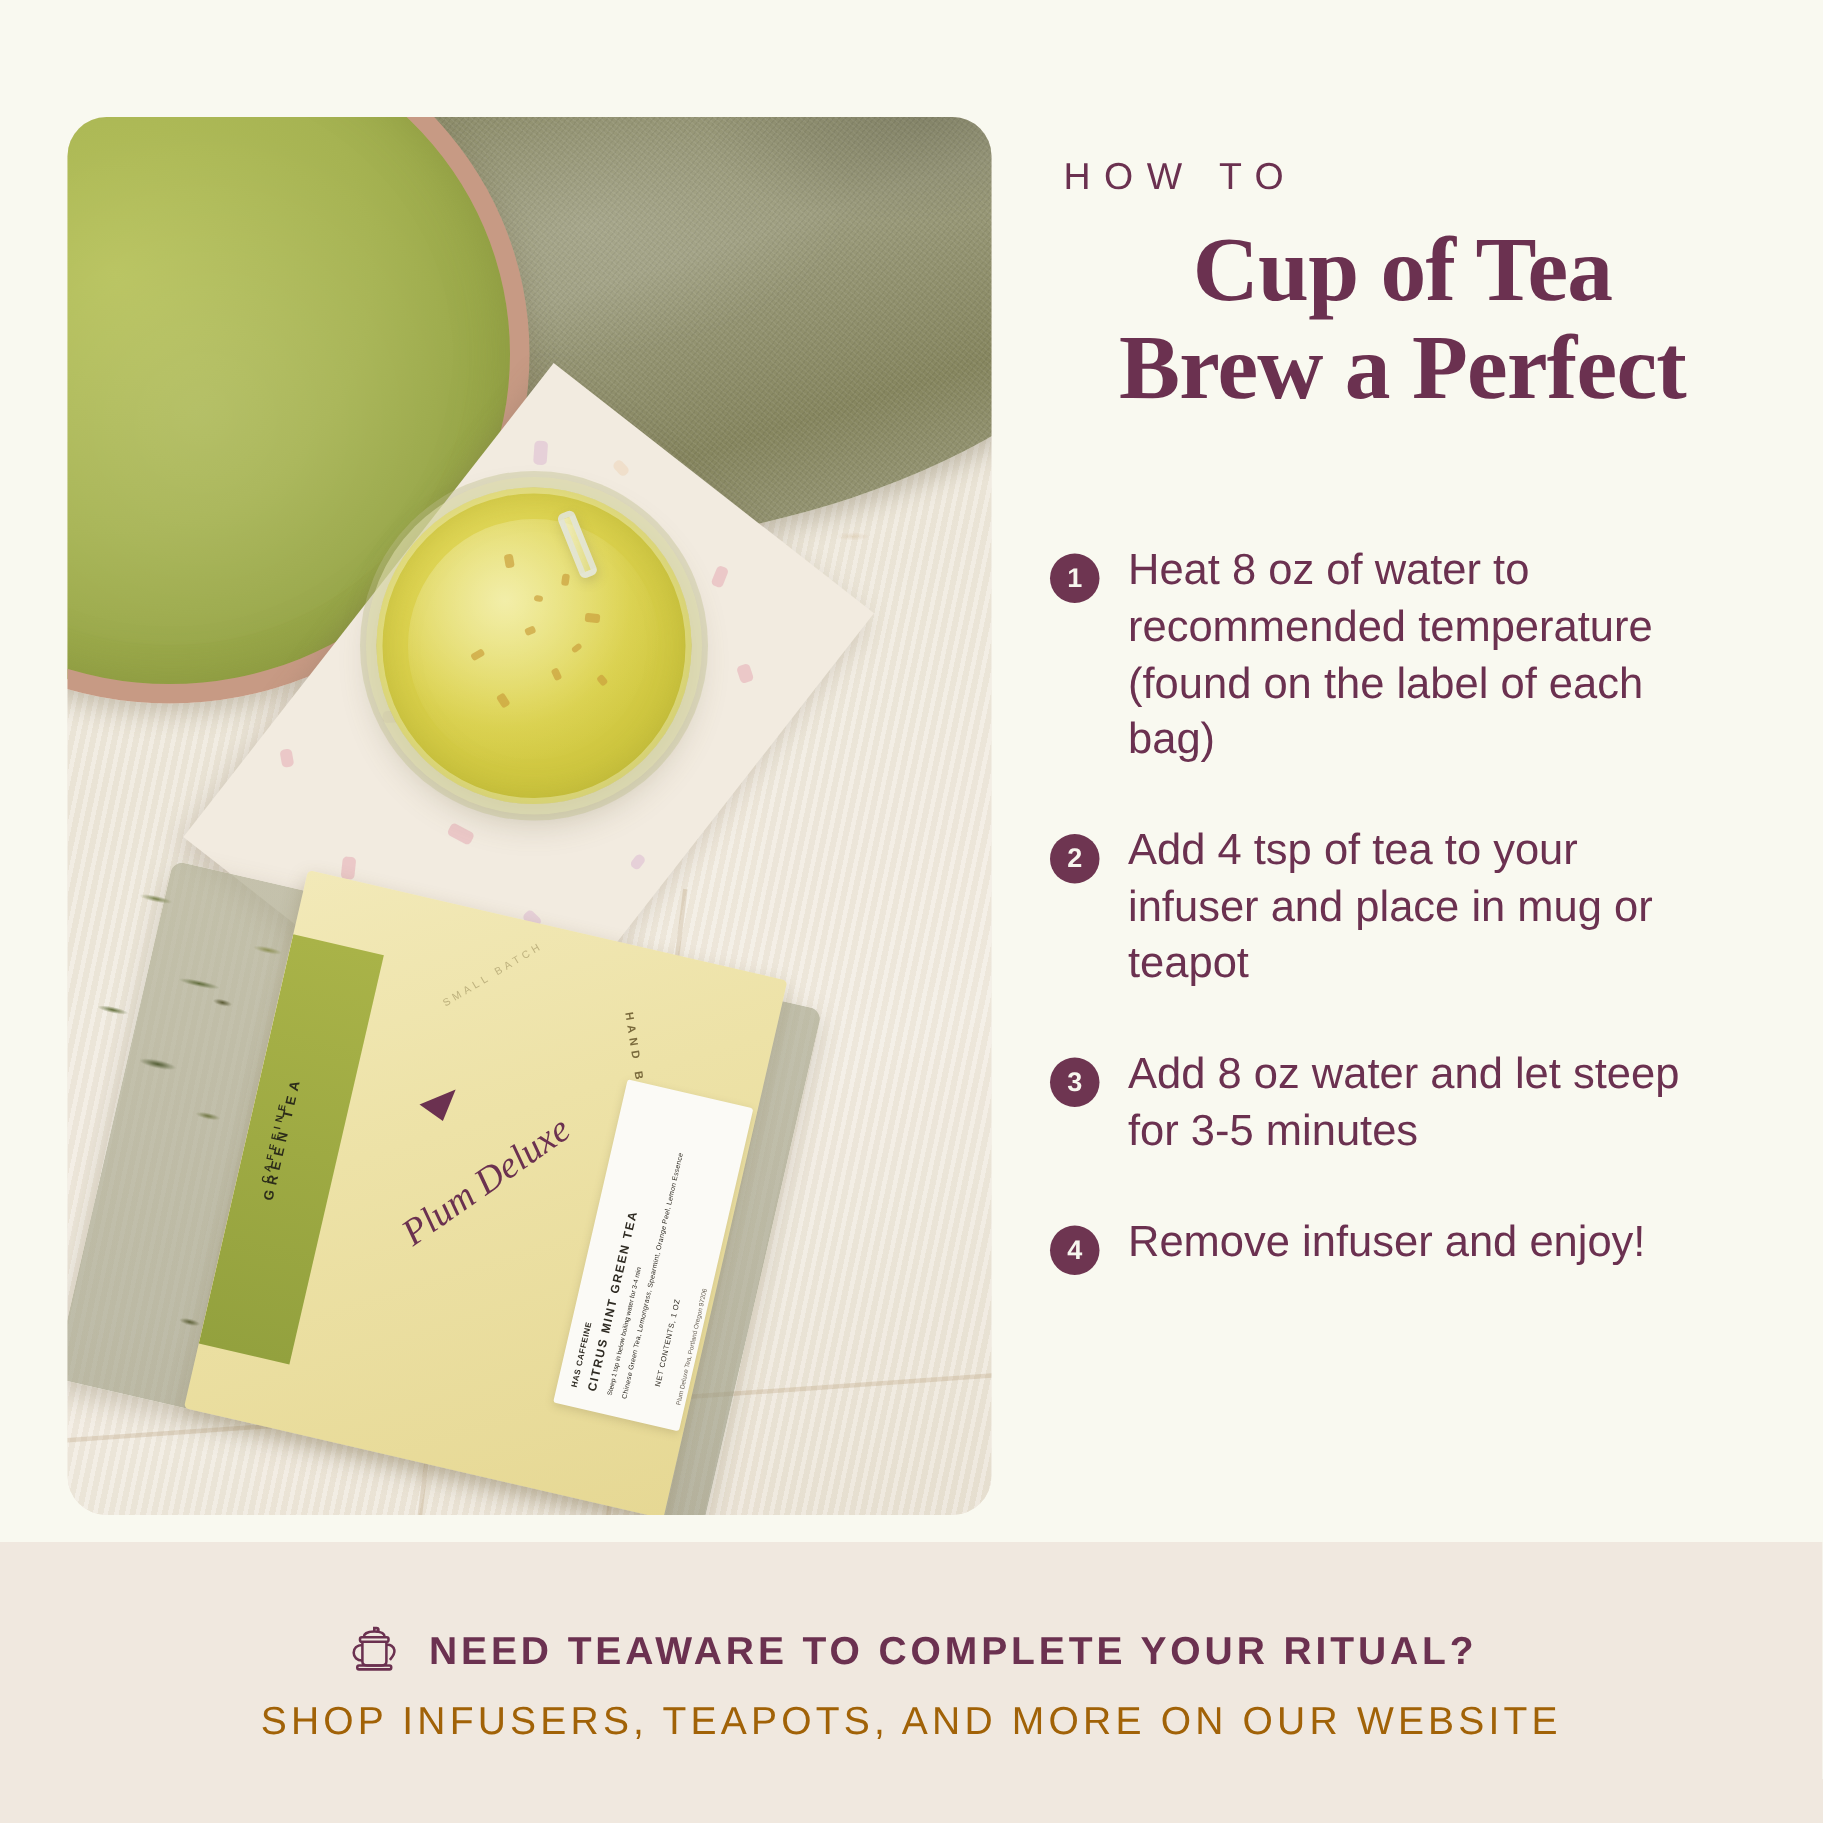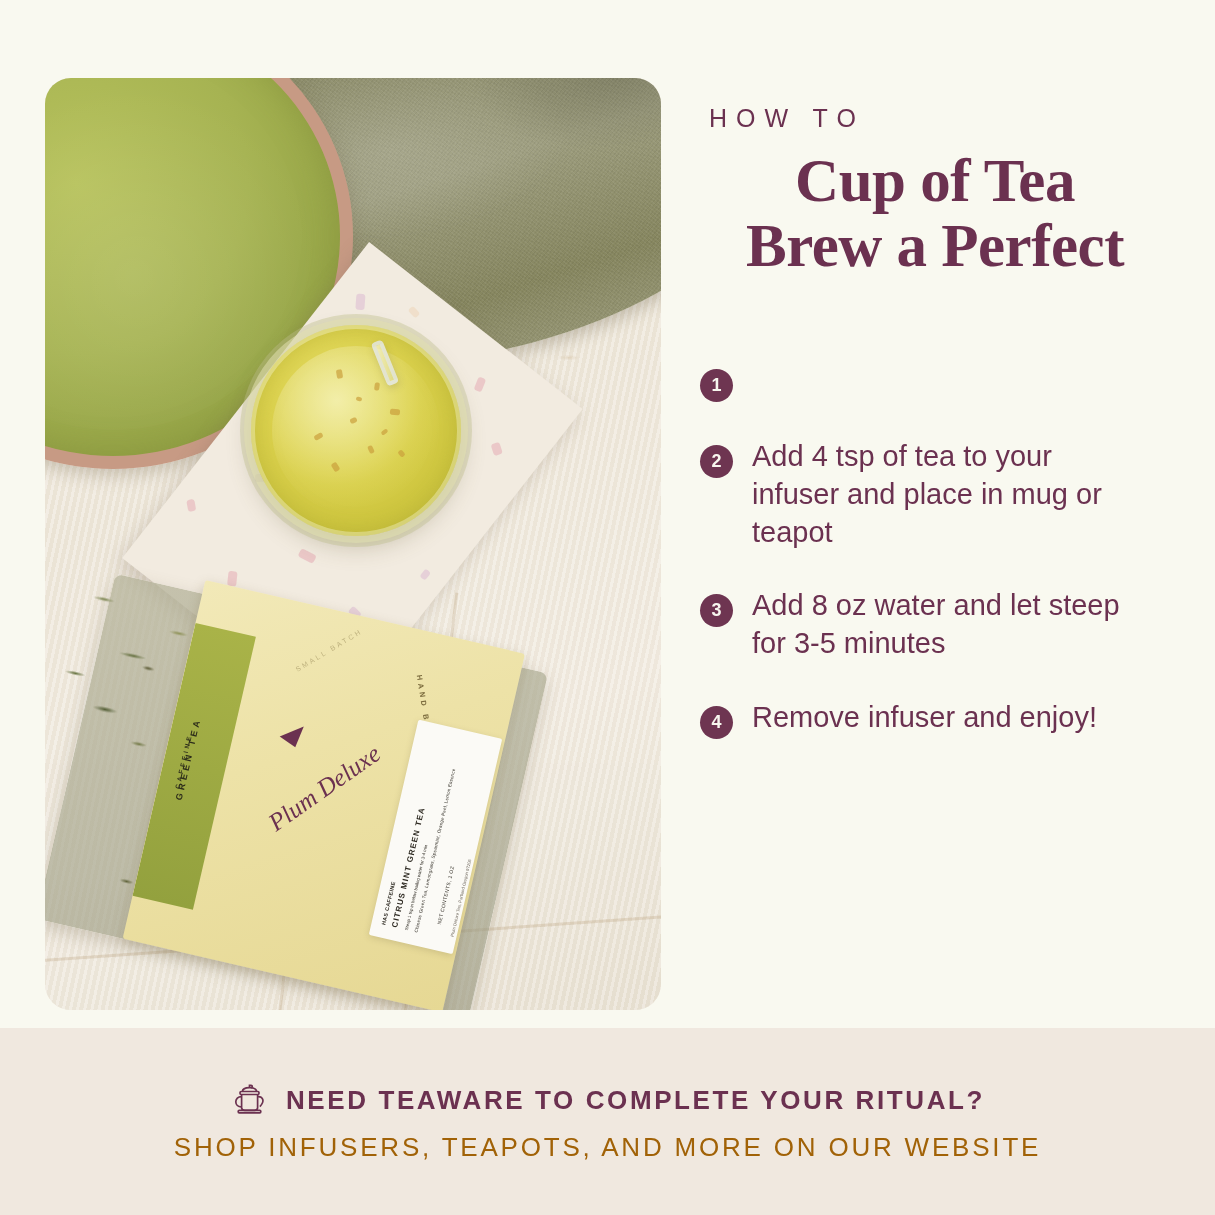--- a/index.html
+++ b/index.html
@@ -430,20 +430,21 @@
   <div class="content">
     <div class="kicker">HOW TO</div>
     <div class="headline">
       <div>Cup of Tea</div>
       <div>Brew a Perfect</div>
     </div>
 
     <div class="steps" id="steps">
         <div class="step">
           <div class="badge">1</div>
+          <div class="step-text">Heat 8 oz of water to recommended temperature (found on the label of each bag)</div>
         </div>
         <div class="step">
           <div class="badge">2</div>
           <div class="step-text">Add 4 tsp of tea to your infuser and place in mug or teapot</div>
         </div>
         <div class="step">
           <div class="badge">3</div>
           <div class="step-text">Add 8 oz water and let steep for 3-5 minutes</div>
         </div>
         <div class="step">

